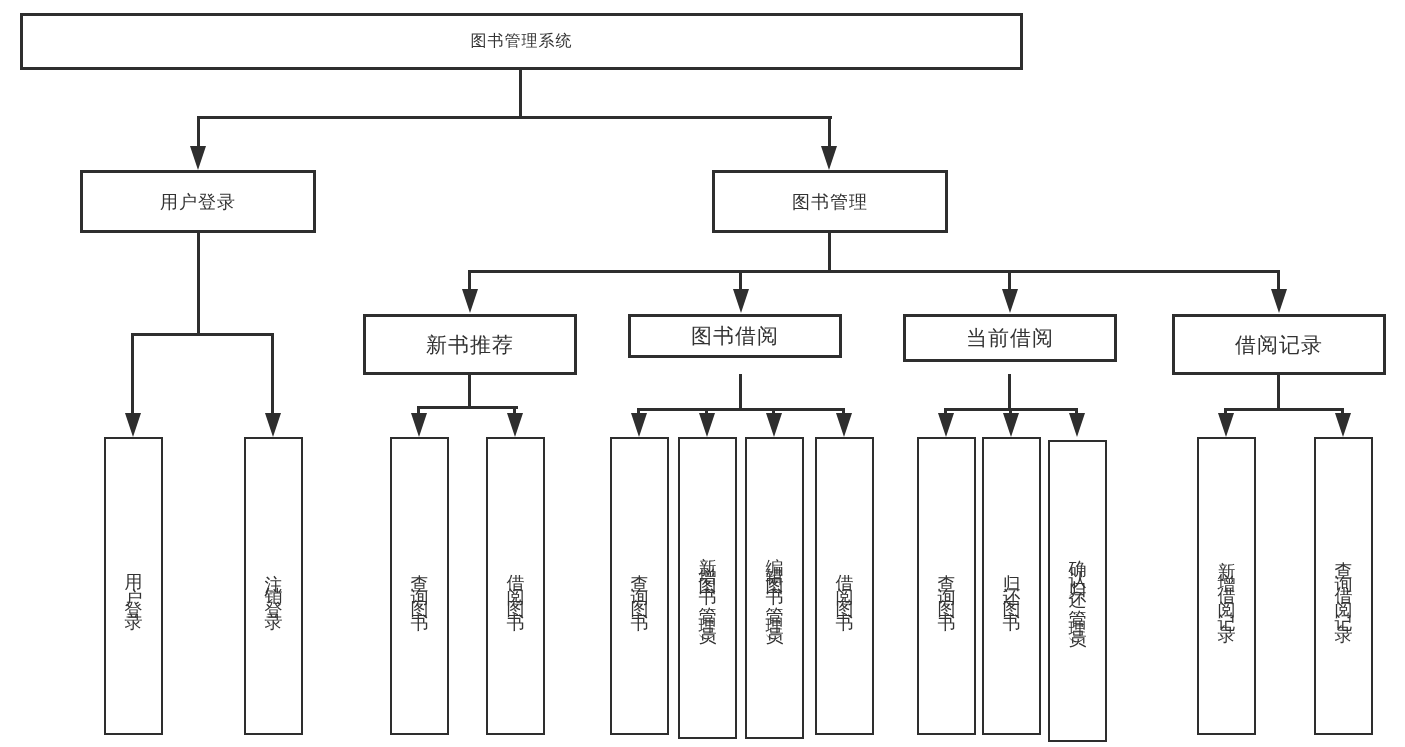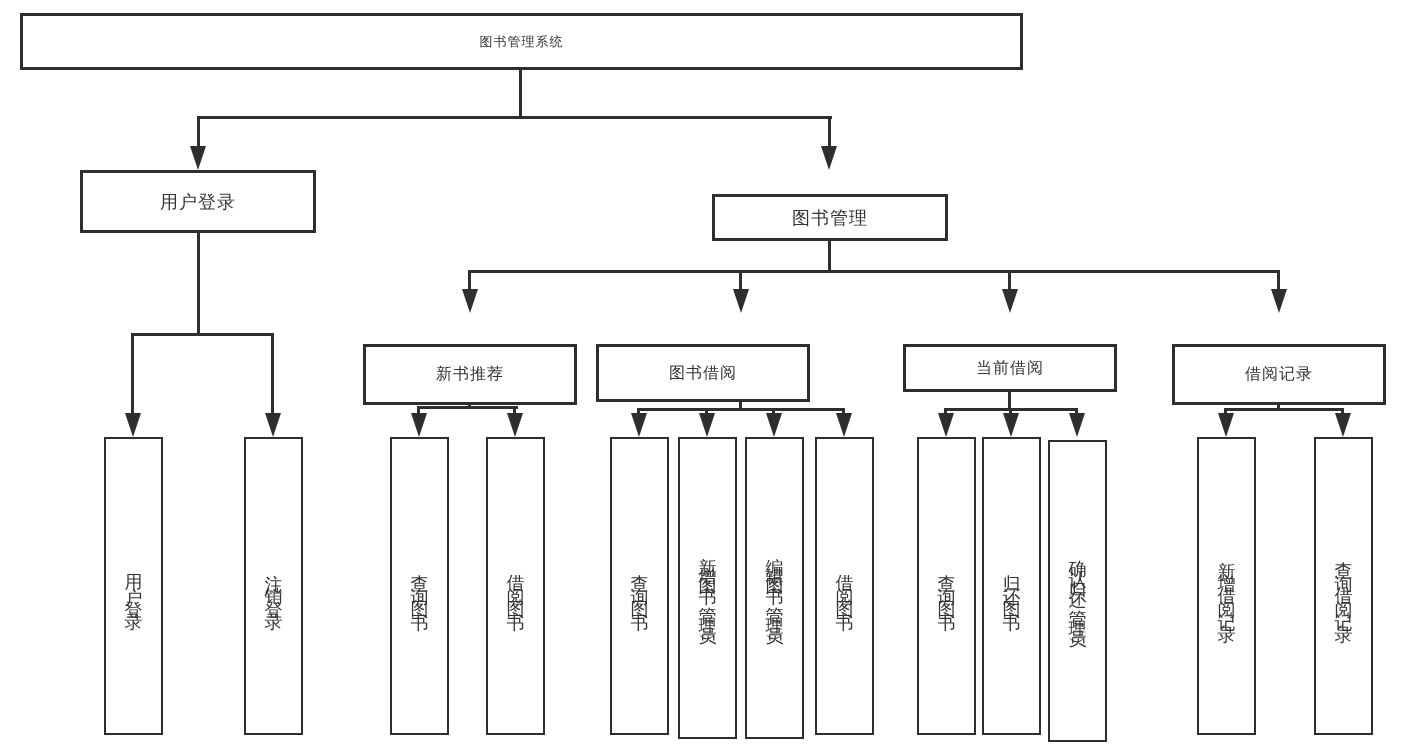--- a/index.html
+++ b/index.html
@@ -15,23 +15,23 @@
   .node {
     position: absolute;
     box-sizing: border-box;
     background: var(--bg-color, #ffffff);
     border: 3px solid var(--line-color, #2e2e2e);
     display: flex;
     align-items: center;
     justify-content: center;
     z-index: 2;
   }
-  .node.root  { font-size: 13px; letter-spacing: 1px; }
+  .node.root  { font-size: 16px; letter-spacing: 1px; }
   .node.lvl2  { font-size: 18px; letter-spacing: 1px; }
-  .node.lvl3  { font-size: 16px; letter-spacing: 1px; margin-top: 30px; }
+  .node.lvl3  { font-size: 21px; letter-spacing: 1px; }
   .node.leaf  { border-width: 2px; }
   .vtext {
     writing-mode: vertical-rl;
     text-orientation: mixed;
     font-size: 18px;
     letter-spacing: 13px;
     line-height: 1;
     white-space: nowrap;
   }
   .vtext.long { letter-spacing: 10px; }
@@ -125,28 +125,28 @@
   <div class="vline" style="left:1341px;top:408px;height:8px;"></div>
   <div class="arrow" style="left:1335px;top:413px;"></div>
 
   <div class="node root" style="left:20px;top:13px;width:1003px;height:57px;">
     <span>图书管理系统</span>
   </div>
 
   <div class="node lvl2" style="left:80px;top:170px;width:236px;height:63px;">
     <span>用户登录</span>
   </div>
-  <div class="node lvl2" style="left:712px;top:170px;width:236px;height:47px;margin-top:24px;">
+  <div class="node lvl2" style="left:712px;top:170px;width:236px;height:63px;">
     <span>图书管理</span>
   </div>
 
   <div class="node lvl3" style="left:363px;top:314px;width:214px;height:61px;">
     <span>新书推荐</span>
   </div>
-  <div class="node lvl3" style="left:596px;top:314px;width:214px;height:58px;">
+  <div class="node lvl3" style="left:628px;top:314px;width:214px;height:44px;">
     <span>图书借阅</span>
   </div>
   <div class="node lvl3" style="left:903px;top:314px;width:214px;height:48px;">
     <span>当前借阅</span>
   </div>
   <div class="node lvl3" style="left:1172px;top:314px;width:214px;height:61px;">
     <span>借阅记录</span>
   </div>
 
   <div class="node leaf" style="left:104px;top:437px;width:59px;height:298px;">

